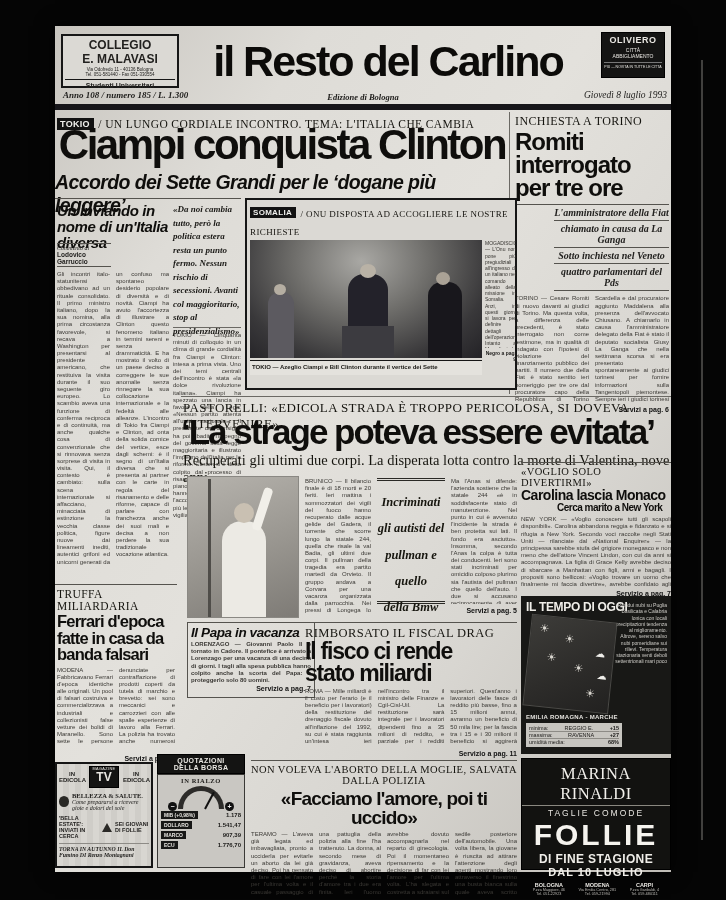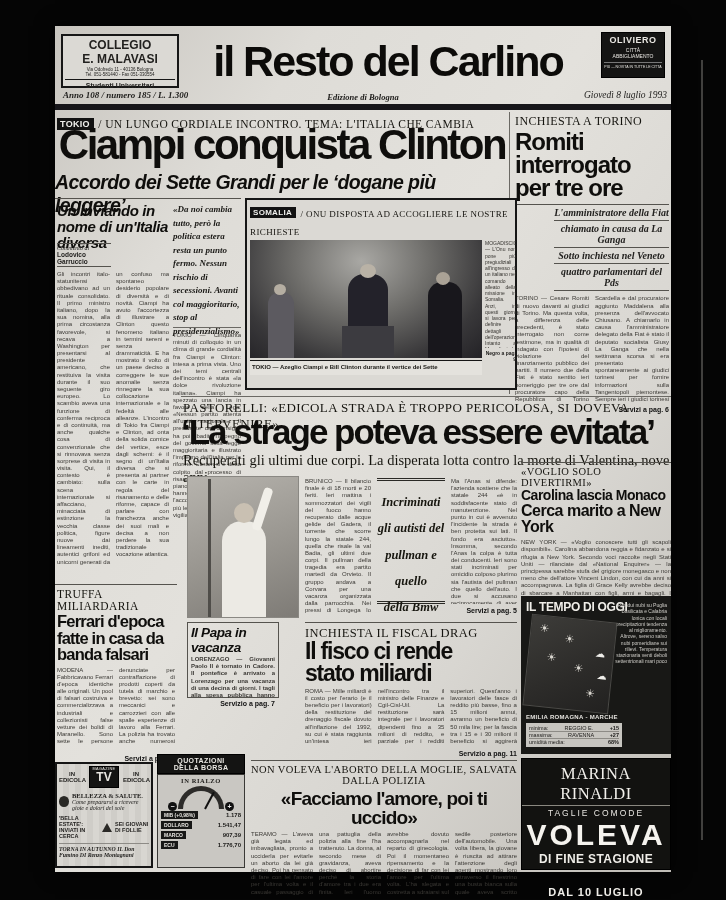--- a/index.html
+++ b/index.html
@@ -128,48 +128,48 @@
   <div class="abs kick" style="left:128px;top:374px;width:488px;font-size:13px;">PASTORELLI: «EDICOLA STRADA È TROPPO PERICOLOSA, SI DOVEVA INTERVENIRE»</div>
   <div class="abs hl" style="left:126px;top:388px;width:490px;font-size:35px;line-height:1;letter-spacing:-2px;">‘La strage poteva essere evitata’</div>
   <div class="abs serif" style="left:128px;top:426px;width:488px;font-size:14.5px;color:#16150f;">Recuperati gli ultimi due corpi. La disperata lotta contro la morte di Valentina, nove anni</div>
 
   <div class="abs photo-pope" style="left:132px;top:450px;width:112px;height:142px;border:1px solid #8a8883;">
     <div class="sil" style="left:34px;top:44px;width:44px;height:98px;border-radius:20px 20px 0 0;background:#eceae4;"></div>
     <div class="sil" style="left:46px;top:26px;width:20px;height:20px;border-radius:50%;background:#c9c0b2;"></div>
     <div class="sil" style="left:70px;top:10px;width:9px;height:44px;border-radius:4px;background:#f1efe9;transform:rotate(18deg);"></div>
     <div class="sil" style="left:20px;top:2px;width:3px;height:140px;background:#4f4d49;"></div>
   </div>
-  <div class="abs" style="left:132px;top:596px;width:92px;height:76px;border:1px solid #55534e;padding:2px 3px;">
+  <div class="abs" style="left:132px;top:596px;width:128px;height:76px;border:1px solid #55534e;padding:2px 3px;">
     <div class="hl" style="font-size:13.5px;font-style:italic;letter-spacing:-.4px;">Il Papa in vacanza</div>
     <div class="tiny" style="height:44px;margin-top:1px;font-weight:bold;">LORENZAGO — Giovanni Paolo II è tornato in Cadore. Il pontefice è arrivato a Lorenzago per una vacanza di una decina di giorni. I tagli alla spesa pubblica hanno colpito anche la scorta del Papa: a proteggerlo solo 80 uomini.</div>
     <div class="refer">Servizio a pag. 7</div>
   </div>
 
   <div class="abs tiny" style="left:250px;top:452px;width:66px;height:138px;">BRUNICO — Il bilancio finale è di 18 morti e 20 feriti. Ieri mattina i sommozzatori dei vigili del fuoco hanno recuperato dalle acque gelide del Gadera, il torrente che scorre lungo la statale 244, quella che risale la val Badia, gli ultimi due corpi. Il pullman della tragedia era partito martedì da Orvieto. Il gruppo andava a Corvara per una vacanza organizzata dalla parrocchia. Nei pressi di Longega lo scontro con un'auto che procedeva in senso contrario. Il pullman è precipitato nella scarpata per trenta metri prima di arrestare la sua corsa sul greto del fiume. Una fatalità? I dubbi sono tanti. Ieri il direttore generale della protezione civile Elveno Pastorelli non ha usato mezzi termini: «Se solo prima della scarpata ci fosse stato un terrapieno la tragedia si poteva evitare. La strada — ha aggiunto — è strettissima e in condizioni pericolose». Le osservazioni di Pastorelli vanno ad aggiungersi a quelle degli abitanti del luogo che da anni chiedono un serio intervento di manutenzione da parte dell'Anas.</div>
   <div class="abs" style="left:322px;top:452px;width:68px;height:126px;border-top:3px double #2a2925;border-bottom:3px double #2a2925;padding-top:8px;">
     <div class="serif" style="font-size:12.5px;font-style:italic;font-weight:bold;text-align:center;white-space:pre-line;line-height:2.1;color:#17160f;">Incriminati
 gli autisti del
 pullman e quello
 della Bmw</div>
   </div>
   <div class="abs tiny" style="left:396px;top:452px;width:66px;height:126px;">Ma l'Anas si difende: l'azienda sostiene che la statale 244 «è in soddisfacente stato di manutenzione. Nel punto in cui è avvenuto l'incidente la strada è ben protetta sui lati. Il fondo era asciutto». Insomma, secondo l'Anas la colpa è tutta dei conducenti. Ieri sono stati incriminati per omicidio colposo plurimo sia l'autista del pullman che quello dell'auto. I due si accusano reciprocamente di aver tenuto, al momento dell'incidente, una velocità troppo elevata. Tante le scene strazianti all'ospedale di Brunico. Molti dei feriti non sono ancora stati messi al corrente della sorte toccata ai propri congiunti. Tra questi, due sorelline di 4 e 8 anni, che non sanno della morte del padre e della madre. Le 18 salme sono rientrate a Orvieto ieri. Oggi pomeriggio, nel duomo, i funerali.</div>
   <div class="abs refer" style="left:396px;top:581px;width:66px;">Servizi a pag. 5</div>
 
   <div class="abs" style="left:250px;top:596px;width:212px;height:130px;border-top:1px solid #55534e;padding-top:3px;">
-    <div class="kick" style="font-size:12.5px;">INCHIESTA IL FISCAL DRAG</div>
+    <div class="kick" style="font-size:12.5px;">RIMBORSATO IL FISCAL DRAG</div>
     <div class="hl" style="font-size:23px;line-height:.95;letter-spacing:-1.2px;">Il fisco ci rende</div>
     <div class="hl" style="font-size:23px;line-height:.95;letter-spacing:-1.2px;">stato miliardi</div>
     <div class="tiny cols3" style="height:60px;margin-top:3px;">ROMA — Mille miliardi è il costo per l'erario (e il beneficio per i lavoratori) della restituzione del drenaggio fiscale dovuto all'inflazione del 1992, su cui è stata raggiunta un'intesa ieri nell'incontro tra il ministro delle Finanze e Cgil-Cisl-Uil. La restituzione sarà integrale per i lavoratori dipendenti fino a 35 milioni di reddito, e parziale per i redditi superiori. Quest'anno i lavoratori delle fasce di reddito più basse, fino a 15 milioni annui, avranno un beneficio di 50 mila lire; per la fascia tra i 15 e i 30 milioni il beneficio si aggirerà sulle 100 mila lire. Per il prossimo anno lo sconto è ancora da definire: il governo è orientato a restituire il dovuto con la dichiarazione dei redditi. La restituzione del «fiscal drag» — circa mille miliardi — è quanto è stato concordato.</div>
     <div class="refer" style="margin-top:2px;">Servizio a pag. 11</div>
   </div>
 
   <div class="abs" style="left:466px;top:436px;width:150px;height:130px;border-top:1px solid #55534e;padding-top:3px;">
     <div class="kick" style="font-size:10.5px;">«VOGLIO SOLO DIVERTIRMI»</div>
     <div class="hl" style="font-size:14px;line-height:1.05;letter-spacing:-.5px;">Carolina lascia Monaco</div>
-    <div class="hl" style="font-size:16px;line-height:1.05;letter-spacing:-.5px;">Cerca marito a New York</div>
+    <div class="hl" style="font-size:10px;line-height:1.05;letter-spacing:-.5px;margin-left:36px;">Cerca marito a New York</div>
     <div class="tiny" style="height:72px;margin-top:3px;">NEW YORK — «Voglio conoscere tutti gli scapoli disponibili». Carolina abbandona reggia e fidanzato e si rifugia a New York. Secondo voci raccolte negli Stati Uniti — rilanciate dal «National Enquirer» — la principessa sarebbe stufa del grigiore monegasco e non meno che dell'attore Vincent Lindon, con cui da anni si accompagnava. La figlia di Grace Kelly avrebbe deciso di sbarcare a Manhattan con figli, armi e bagagli. I propositi sono bellicosi: «Voglio trovare un uomo che finalmente mi faccia divertire», avrebbe confidato agli amici che sono già a caccia di una casa per la primogenita dei Grimaldi. Sembra che Carolina possa diventare la prima ambasciatrice di Montecarlo alle Nazioni Unite, ruolo rifiutato dal fratello Alberto. E papà Ranieri? Sembra contento. A lui quell'attore francese non era mai andato giù; il povero Lindon, invece, è disperato: lui voleva portarla all'altare, lei ha deciso di «rimanere» principessa.</div>
     <div class="refer" style="margin-top:2px;">Servizio a pag. 7</div>
   </div>
 
   <div class="abs blackbox" style="left:466px;top:570px;width:150px;height:158px;background:#181816;">
     <div style="position:absolute;left:5px;top:4px;font-size:12px;font-weight:bold;letter-spacing:-.3px;color:#f0eee9;">IL TEMPO DI OGGI</div>
     <div class="tiny5" style="position:absolute;right:4px;top:6px;width:52px;color:#cfcdc8;text-align:right;height:64px;">Residui nubi su Puglia Basilicata e Calabria Ionica con locali precipitazioni tendenza al miglioramento. Altrove, sereno salvo nubi pomeridiane sui rilievi. Temperatura stazionaria venti deboli settentrionali mari poco mossi.</div>
     <div style="position:absolute;left:6px;top:22px;width:86px;height:92px;background:linear-gradient(150deg,#3d3c39 0%, #2c2b29 60%, #222120 100%);border:1px solid #4a4946;transform:rotate(6deg);">
       <span class="sun" style="left:8px;top:6px;">☀</span>
       <span class="sun" style="left:34px;top:14px;">☀</span>
@@ -194,23 +194,23 @@
       <div style="display:flex;justify-content:space-between;">
         <span>umidità media:</span>
         <span style="font-weight:bold;">68%</span>
       </div>
     </div>
   </div>
 
   <div class="abs blackbox" style="left:466px;top:732px;width:150px;height:112px;background:#121210;text-align:center;border:1px solid #000;">
     <div class="serif" style="font-size:16.5px;letter-spacing:.5px;color:#f2f0eb;margin-top:5px;border-bottom:1px solid #8a8880;display:inline-block;padding:0 4px 1px;">MARINA RINALDI</div>
     <div style="font-size:8.5px;letter-spacing:2px;color:#e8e6e1;margin-top:2px;">TAGLIE COMODE</div>
-    <div style="font-size:30px;font-weight:bold;letter-spacing:3px;color:#f5f3ee;line-height:1;margin-top:2px;">VOLEVA</div>
+    <div style="font-size:30px;font-weight:bold;letter-spacing:3px;color:#f5f3ee;line-height:1;margin-top:2px;">FOLLIE</div>
     <div style="font-size:12px;font-weight:bold;color:#efede8;margin-top:2px;letter-spacing:.4px;">DI FINE STAGIONE</div>
-    <div style="font-size:11px;font-weight:bold;color:#efede8;letter-spacing:1px;margin-top:20px;">DAL 10 LUGLIO</div>
+    <div style="font-size:11px;font-weight:bold;color:#efede8;letter-spacing:1px;">DAL 10 LUGLIO</div>
     <div style="display:flex;justify-content:space-around;margin-top:4px;padding:0 4px;">
       <div>
         <div style="font-size:5.5px;font-weight:bold;color:#e8e6e1;">BOLOGNA</div>
         <div style="font-size:3.8px;color:#b9b7b2;">P.zza Maggiore, 46</div>
         <div style="font-size:3.8px;color:#b9b7b2;">Tel. 051-22923</div>
       </div>
       <div>
         <div style="font-size:5.5px;font-weight:bold;color:#e8e6e1;">MODENA</div>
         <div style="font-size:3.8px;color:#b9b7b2;">Via Emilia Centro, 281</div>
         <div style="font-size:3.8px;color:#b9b7b2;">Tel. 059-21994</div>

